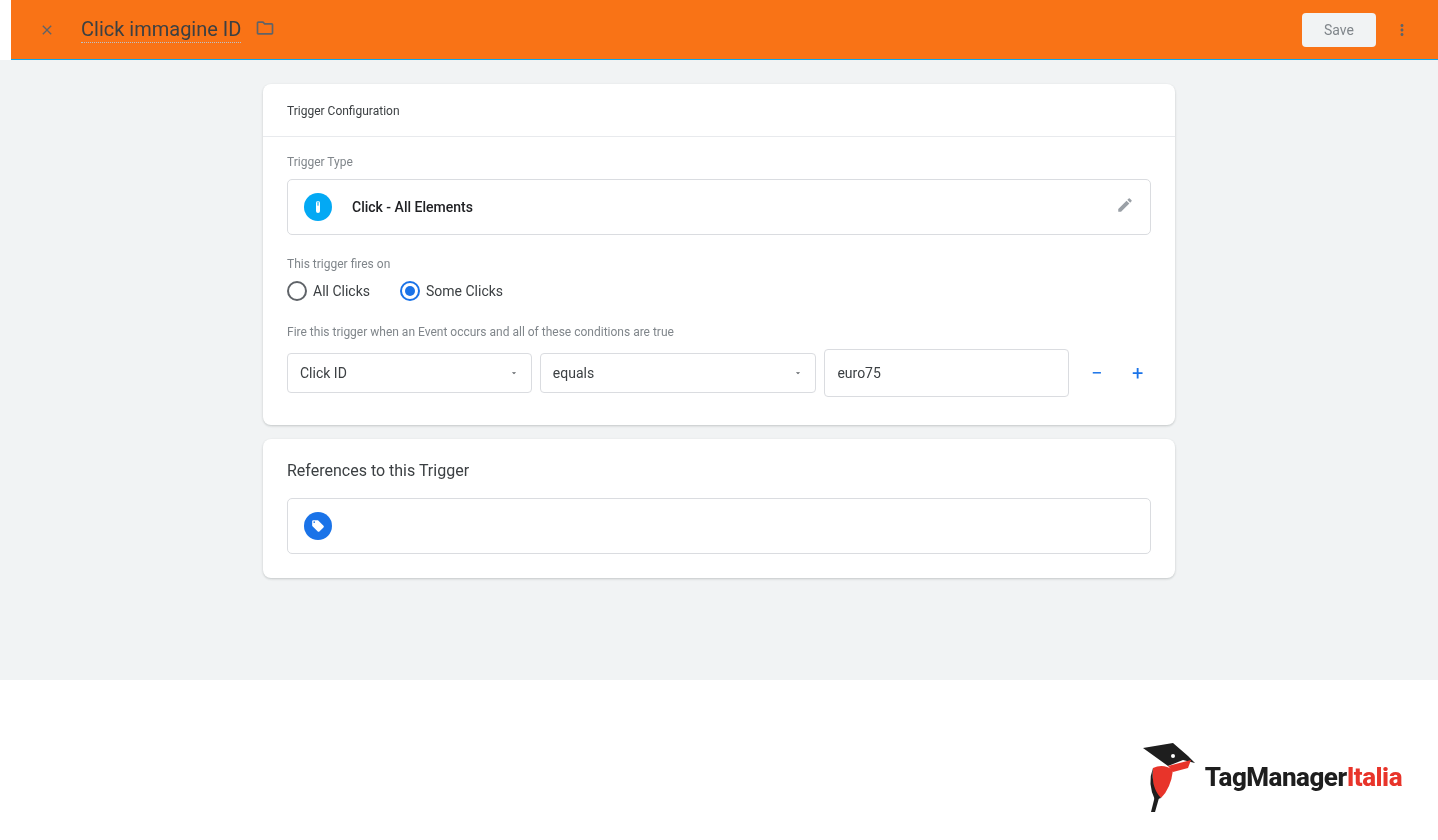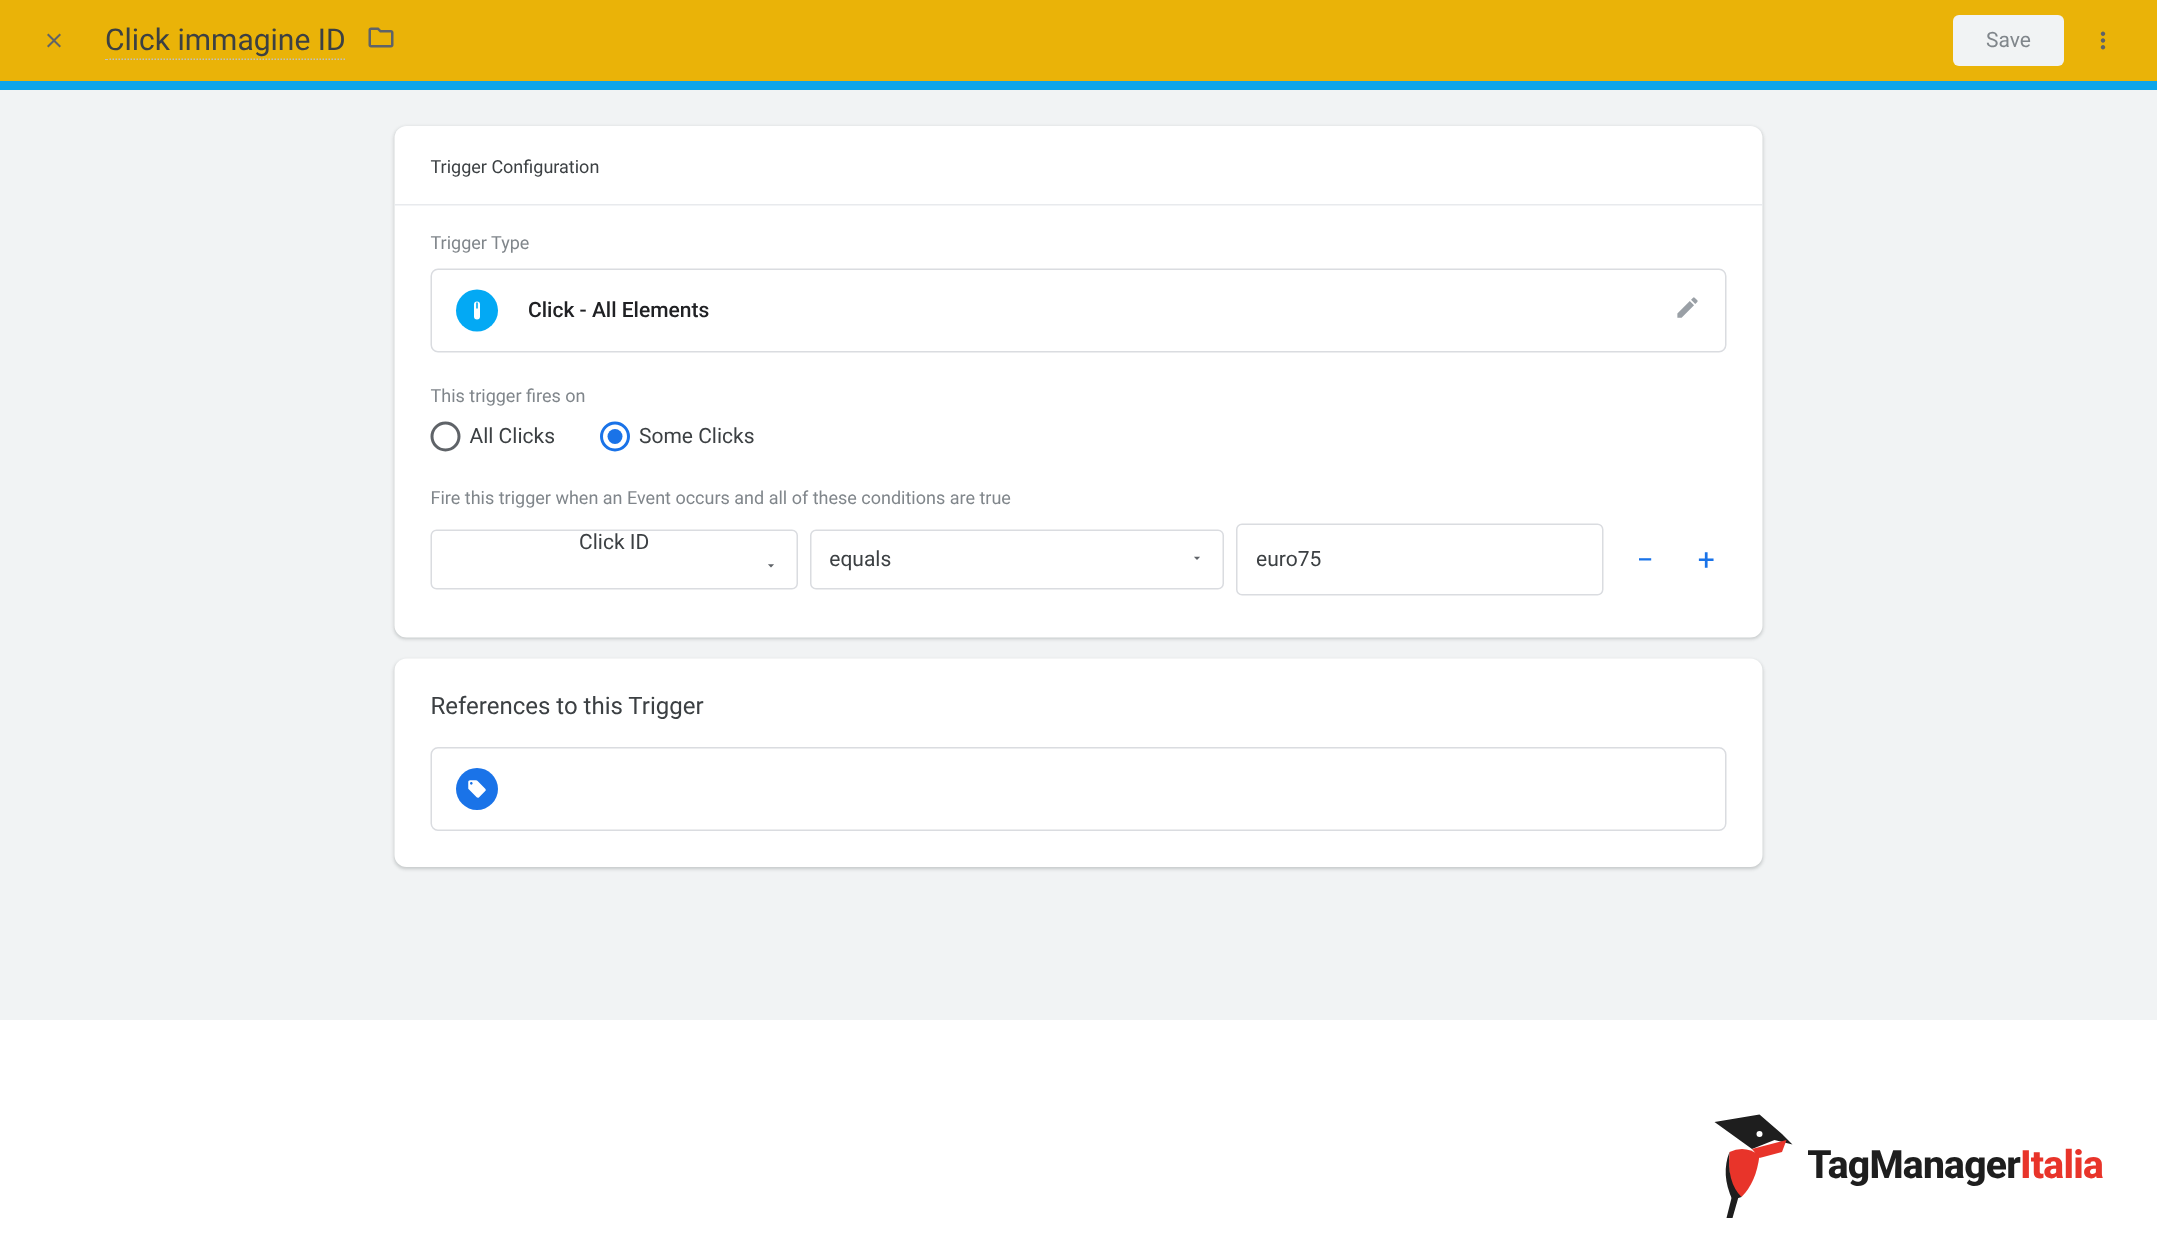--- a/index.html
+++ b/index.html
@@ -1,19 +1,19 @@
 <!DOCTYPE html>
 <html><head>
 <meta charset="utf-8">
 <style>
 * { margin: 0; padding: 0; box-sizing: border-box; }
 body { font-family: Roboto, "Helvetica Neue", Arial, sans-serif; background: #fff; color: #202124; }
 
 
-.header { display: flex; align-items: center; height: 60px; padding: 0 24px; border-bottom: 6px solid #0ea5e9; background: #eab308; }
+.header { display: flex; align-items: center; height: 60px; padding: 0 24px; border-bottom: 1px solid #0ea5e9; background: #f97316; margin-left: 11px; }
 .close-btn { width: 24px; height: 24px; display: flex; align-items: center; justify-content: center; cursor: pointer; color: #5f6368; margin-right: 22px; }
 .title-wrap { display: flex; align-items: center; gap: 14px; }
 .title-text { font-size: 20px; color: #3c4043; border-bottom: 1.5px dotted #bdc1c6; padding-bottom: 1px; }
 .folder-icon { color: #5f6368; }
 .header-right { margin-left: auto; display: flex; align-items: center; gap: 14px; }
 .save-btn { background: #f1f3f4; border: none; border-radius: 4px; padding: 9px 22px; font-size: 14px; color: #80868b; cursor: pointer; font-family: inherit; }
 .more-btn { width: 24px; height: 24px; display: flex; align-items: center; justify-content: center; cursor: pointer; color: #5f6368; }
 
 
 .body-area { background: #f1f3f4; min-height: 620px; padding-top: 24px; padding-bottom: 40px; }
@@ -42,21 +42,21 @@
 .radio-outer { width: 20px; height: 20px; border-radius: 50%; border: 2px solid #5f6368; display: flex; align-items: center; justify-content: center; flex-shrink: 0; }
 .radio-outer.selected { border-color: #1a73e8; }
 .radio-inner { width: 10px; height: 10px; border-radius: 50%; background: #1a73e8; }
 .radio-label { font-size: 14px; color: #3c4043; }
 
 
 .cond-label { font-size: 12px; color: #80868b; margin-bottom: 10px; }
 .cond-row { display: flex; align-items: center; gap: 8px; }
 .select-box { border: 1px solid #dadce0; border-radius: 4px; height: 40px; display: flex; align-items: center; padding: 0 12px; font-size: 14px; color: #3c4043; cursor: pointer; position: relative; }
 .select-box .caret { margin-left: auto; color: #5f6368; }
-.sel-var { width: 254px; flex-direction: column; }
+.sel-var { width: 254px; }
 .sel-op { width: 287px; }
 .input-box { border: 1px solid #dadce0; border-radius: 4px; height: 48px; padding: 0 12px; font-size: 14px; color: #3c4043; width: 254px; font-family: inherit; }
 .icon-btn { width: 28px; height: 28px; display: flex; align-items: center; justify-content: center; cursor: pointer; color: #1a73e8; font-size: 20px; margin-left: 6px; }
 .icon-minus { font-weight: 400; }
 
 
 .ref-header { padding: 22px 24px 4px; font-size: 16px; color: #3c4043; }
 .ref-body { padding: 14px 24px 24px; }
 .ref-item { border: 1px solid #dadce0; border-radius: 5px; display: flex; align-items: center; padding: 13px 16px; cursor: pointer; }
 .tag-icon { width: 28px; height: 28px; border-radius: 50%; background: #1a73e8; display: flex; align-items: center; justify-content: center; margin-right: 20px; flex-shrink: 0; }

